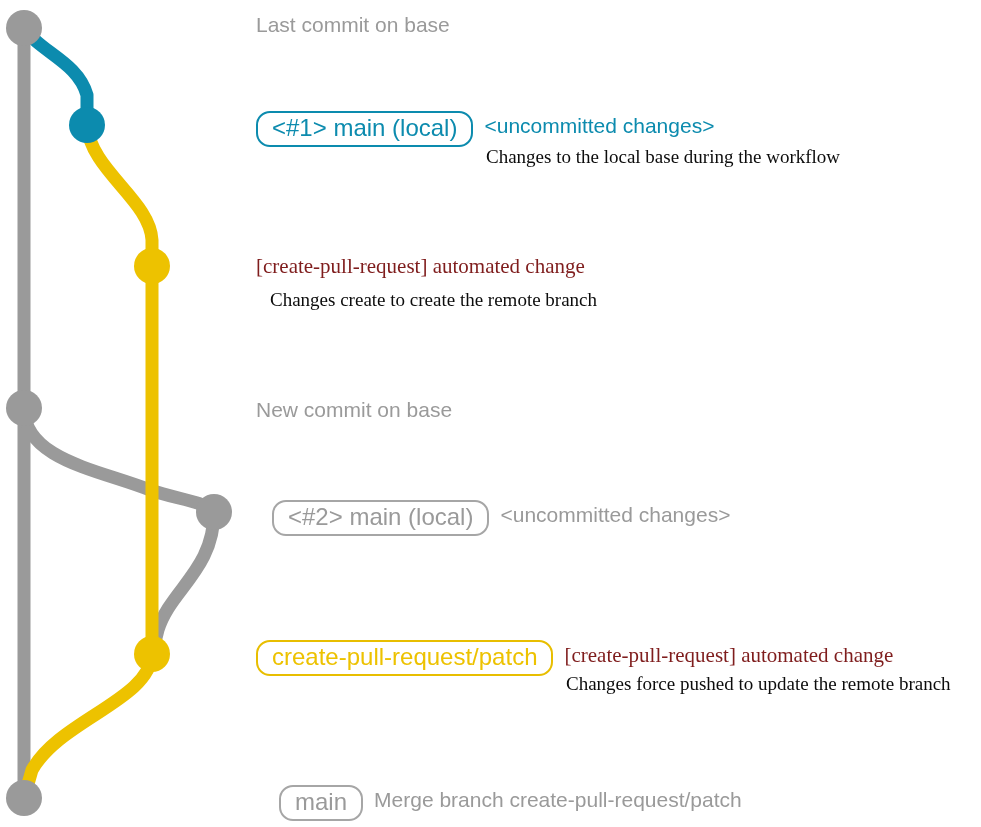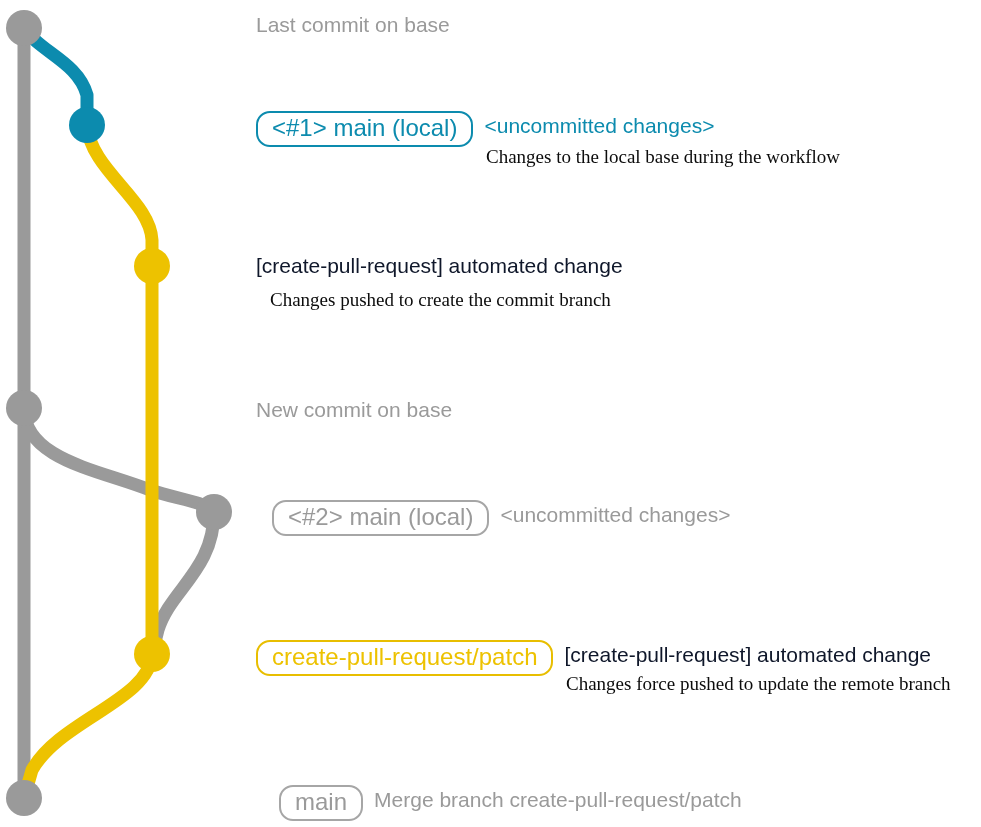--- a/index.html
+++ b/index.html
@@ -57,21 +57,21 @@
   .ref-pill.yellow { border-color: #e8be00; color: #edc200; }
   .ref-pill.gray   { border-color: #a6a6a6; color: #9a9a9a; }
 
   
   .subject {
     font-size: 21px;
     line-height: 24px;
     color: #9a9a9a;
   }
   .subject.blue   { color: #0c8bae; }
-  .subject.yellow { color: #0f172a; }
+  .subject.yellow { color: #7f1d1d; font-family: Liberation Serif, serif; }
   .subject.gray   { color: #9a9a9a; }
 
   
   .note {
     position: absolute;
     font-family: "Liberation Serif", serif;
     font-size: 19px;
     line-height: 21px;
     color: #0c0c0c;
     white-space: nowrap;
@@ -118,21 +118,21 @@
 
   <div class="row" style="left:256px; top:108px;">
     <span class="ref-pill blue">&lt;#1&gt; main (local)</span>
     <span class="subject blue">&lt;uncommitted changes&gt;</span>
   </div>
   <div class="note" style="left:486px; top:146px;">Changes to the local base during the workflow</div>
 
   <div class="row" style="left:256px; top:254px;">
     <span class="subject yellow">[create-pull-request] automated change</span>
   </div>
-  <div class="note" style="left:270px; top:289px;">Changes pushed to create the commit branch</div>
+  <div class="note" style="left:270px; top:289px;">Changes create to create the remote branch</div>
 
   <div class="row" style="left:256px; top:398px;">
     <span class="subject gray">New commit on base</span>
   </div>
 
   <div class="row" style="left:256px; top:497px;margin-left:16px;">
     <span class="ref-pill gray">&lt;#2&gt; main (local)</span>
     <span class="subject gray">&lt;uncommitted changes&gt;</span>
   </div>
 

